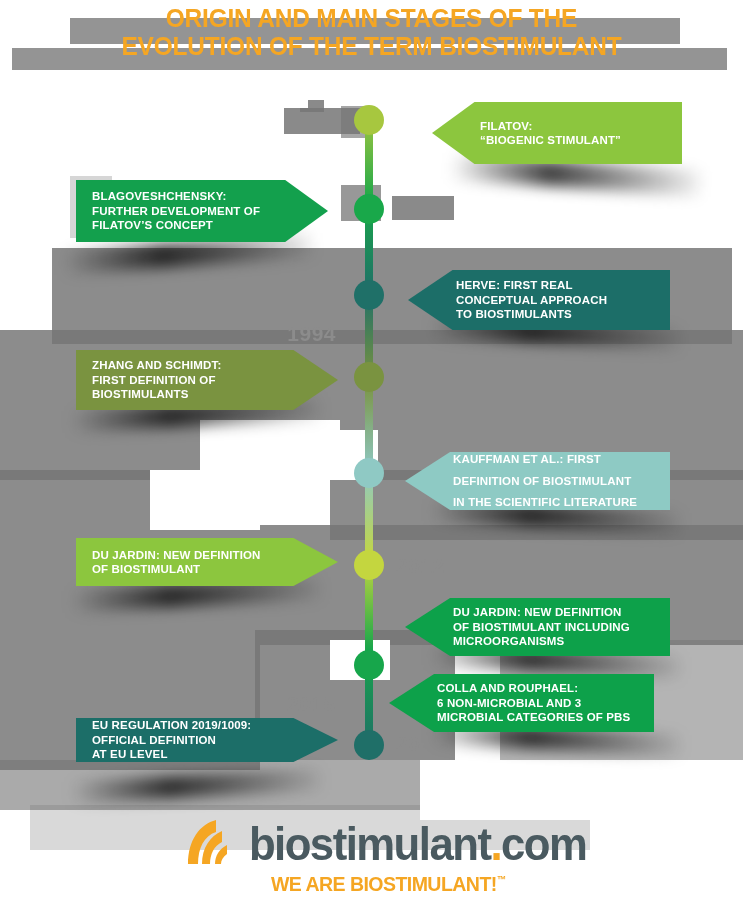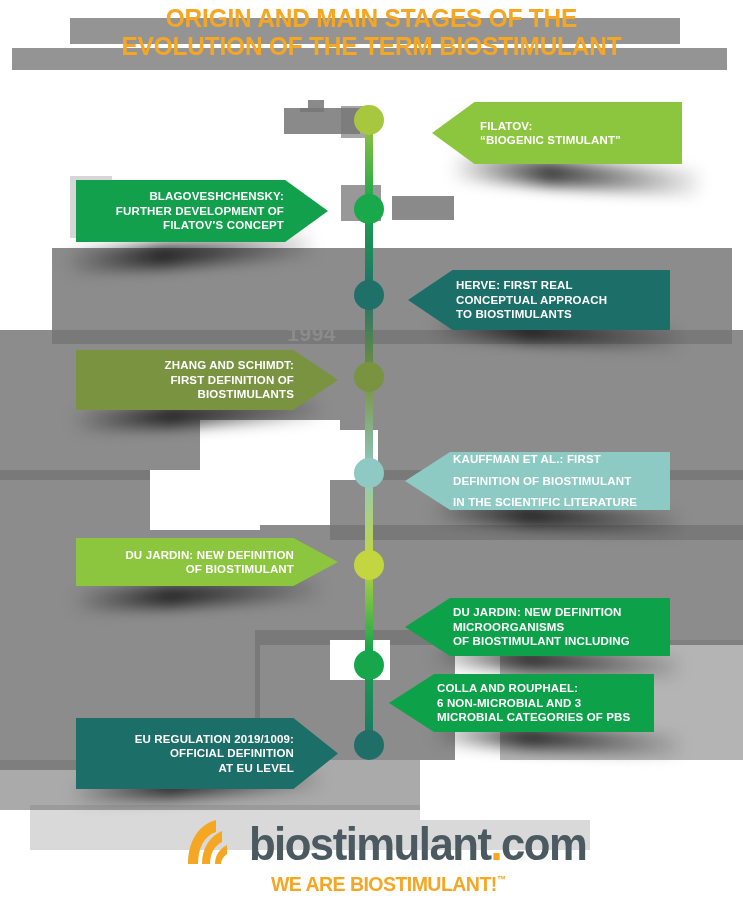--- a/index.html
+++ b/index.html
@@ -104,21 +104,21 @@
     letter-spacing: 0.15px;
     text-transform: uppercase;
     padding: 11px 16px;
     box-sizing: border-box;
     display: flex;
     flex-direction: column;
     justify-content: center;
   }
   
   .banner.left {
-    text-align: right;
+    text-align: left;
     padding-right: 44px;
     clip-path: polygon(0% 0%, 83% 0%, 100% 50%, 83% 100%, 0% 100%);
   }
   
   .banner.right {
     text-align: left;
     padding-left: 48px;
     clip-path: polygon(17% 0%, 100% 0%, 100% 100%, 17% 100%, 0% 50%);
   }
   .banner-shadow {
@@ -268,31 +268,31 @@
     <div>IN THE SCIENTIFIC LITERATURE</div>
   </div>
 
   <div class="banner left" style="left:76px; top:538px; width:262px; height:48px; background:#8cc63e;">
     <div>DU JARDIN: NEW DEFINITION</div>
     <div>OF BIOSTIMULANT</div>
   </div>
 
   <div class="banner right" style="left:405px; top:598px; width:265px; height:58px; background:#0da14a;">
     <div>DU JARDIN: NEW DEFINITION</div>
+    <div>OF BIOSTIMULANT INCLUDING</div>
     <div>MICROORGANISMS</div>
-    <div>OF BIOSTIMULANT INCLUDING</div>
   </div>
 
   <div class="banner right" style="left:389px; top:674px; width:265px; height:58px; background:#0da14a;">
     <div>COLLA AND ROUPHAEL:</div>
     <div>6 NON-MICROBIAL AND 3</div>
     <div>MICROBIAL CATEGORIES OF PBs</div>
   </div>
 
-  <div class="banner left" style="left:76px; top:718px; width:262px; height:71px; background:#1c6e68;">
+  <div class="banner left" style="left:76px; top:718px; width:262px; height:44px; background:#1c6e68;">
     <div>EU REGULATION 2019/1009:</div>
     <div>OFFICIAL DEFINITION</div>
     <div>AT EU LEVEL</div>
   </div>
 
   <div class="footer">
     <div class="logo-row">
       <span class="logo-mark">
         <svg width="56" height="48" viewBox="0 0 56 48" aria-hidden="true">
           <path d="M6 46 C6 22 18 6 34 2 L34 14 C22 18 16 30 16 46 Z" fill="#f5a623"></path>

